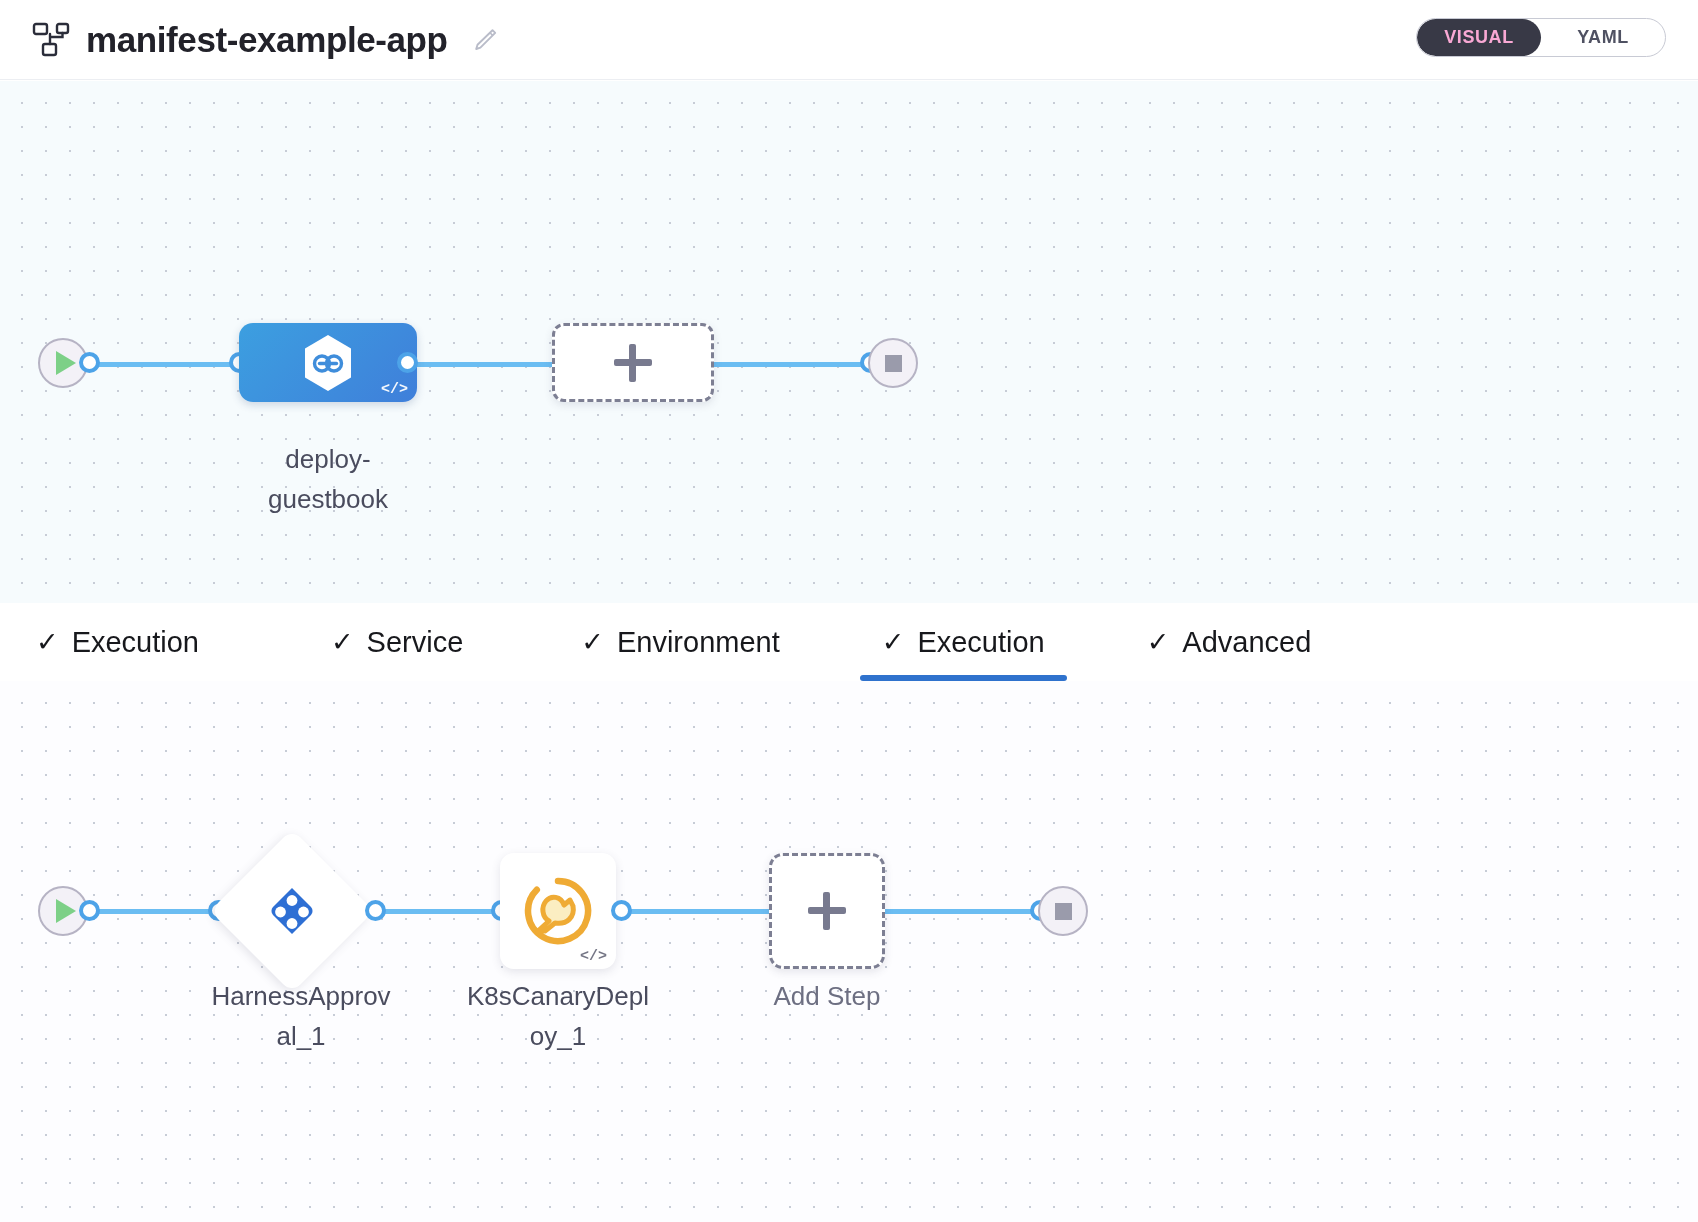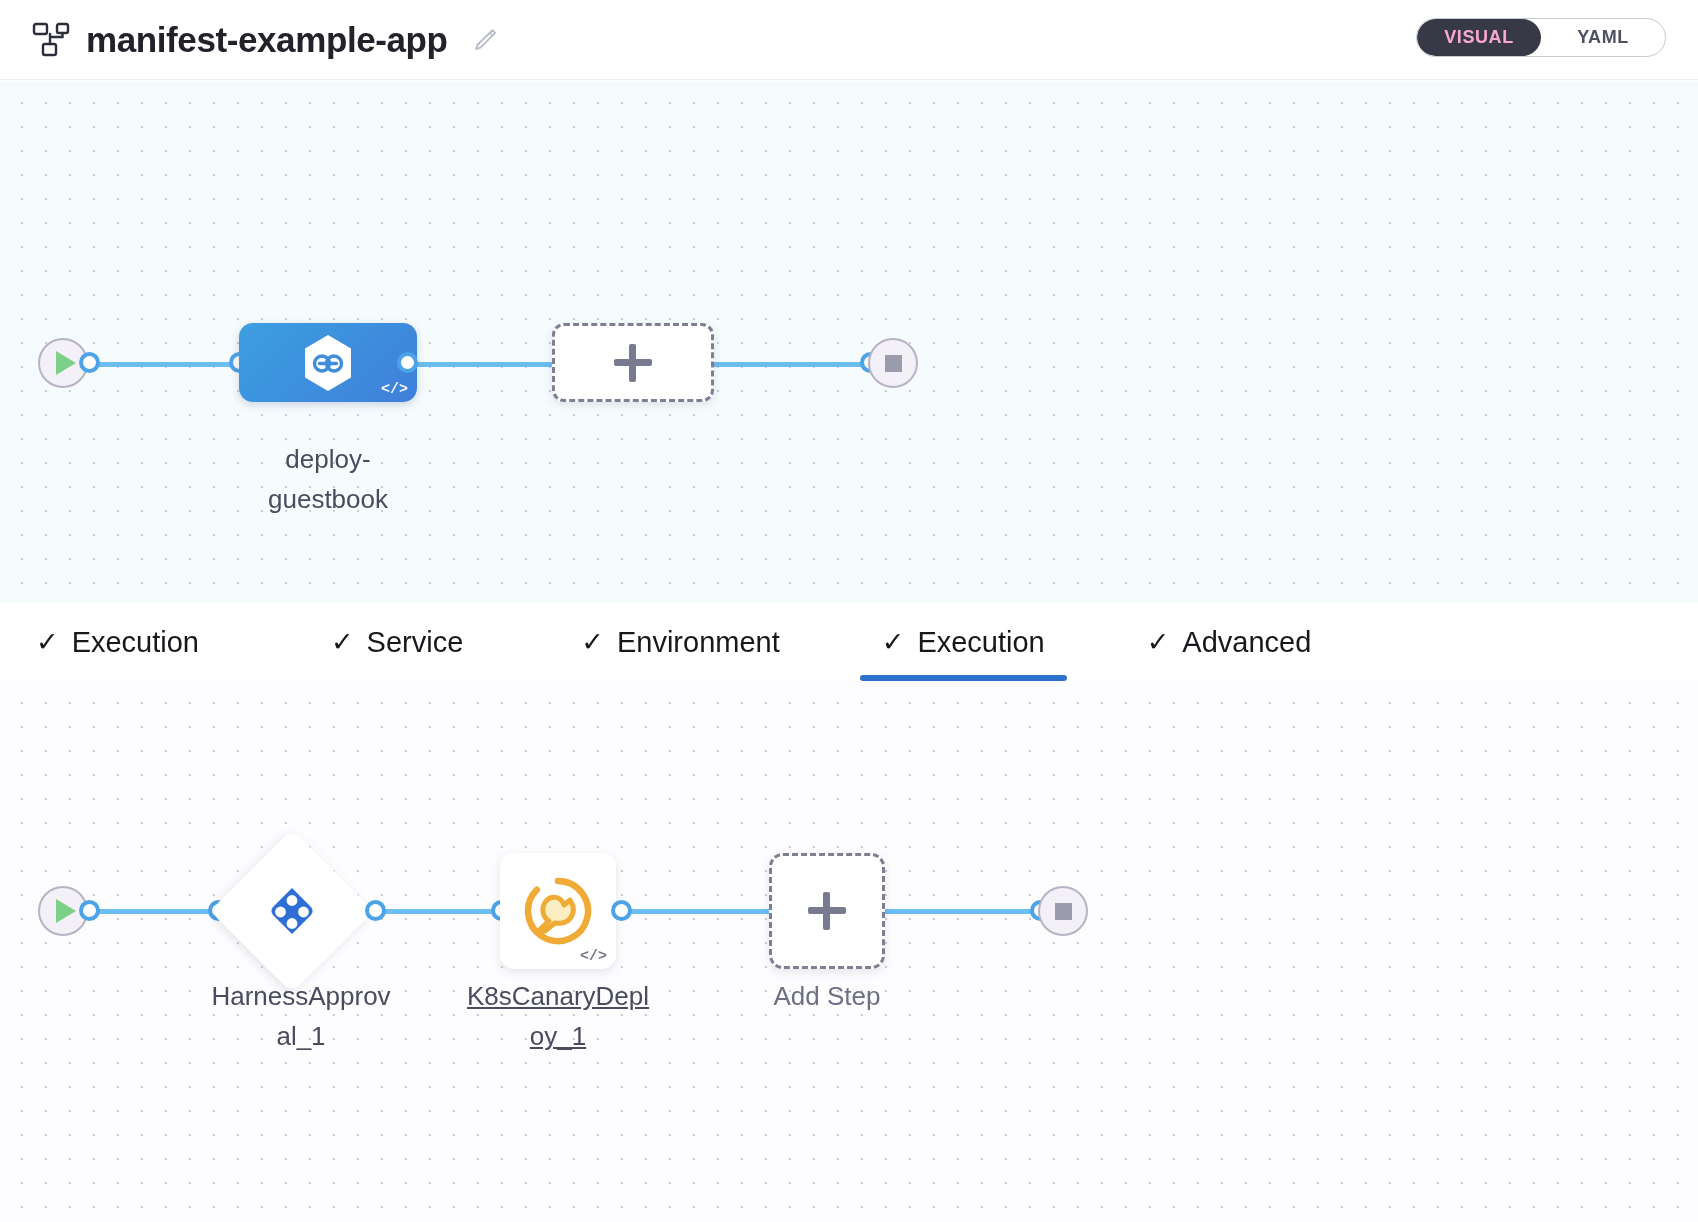--- a/index.html
+++ b/index.html
@@ -311,21 +311,21 @@
 
   <div class="conn" style="left:491px; top:219px;"></div>
   <div class="step-node" style="left:500px; top:172px;">
     <svg width="70" height="70" viewBox="0 0 70 70">
       <path d="M35 5 a30 30 0 1 1 -21.2 8.8" fill="none" stroke="#efab35" stroke-width="6.5" stroke-linecap="round"></path>
       <path d="M47 24 L41 29 C38 20 28 19 23 25 C18 31 19 41 26 45 L15 55 L22 55 L32 47 C44 49 52 41 50 30 Z" fill="#fbeec2" stroke="#efab35" stroke-width="5" stroke-linejoin="round" stroke-linecap="round"></path>
     </svg>
     <div class="code-badge dark">&lt;/&gt;</div>
   </div>
   <div class="conn" style="left:611px; top:219px;"></div>
-  <div class="node-label" style="left:440px; top:295px; width:236px;text-decoration:underline;">K8sCanaryDepl
+  <div class="node-label" style="left:440px; top:295px; width:236px;">K8sCanaryDepl
 oy_1</div>
 
   <div class="add-node step-add" style="left:769px; top:172px;">
     <div class="plus"></div>
   </div>
   <div class="node-label muted" style="left:707px; top:295px; width:240px;">Add Step</div>
 
   <div class="conn" style="left:1030px; top:219px;"></div>
   <div class="terminus" style="left:1038px; top:205px;">
     <div class="stop-sq"></div>

